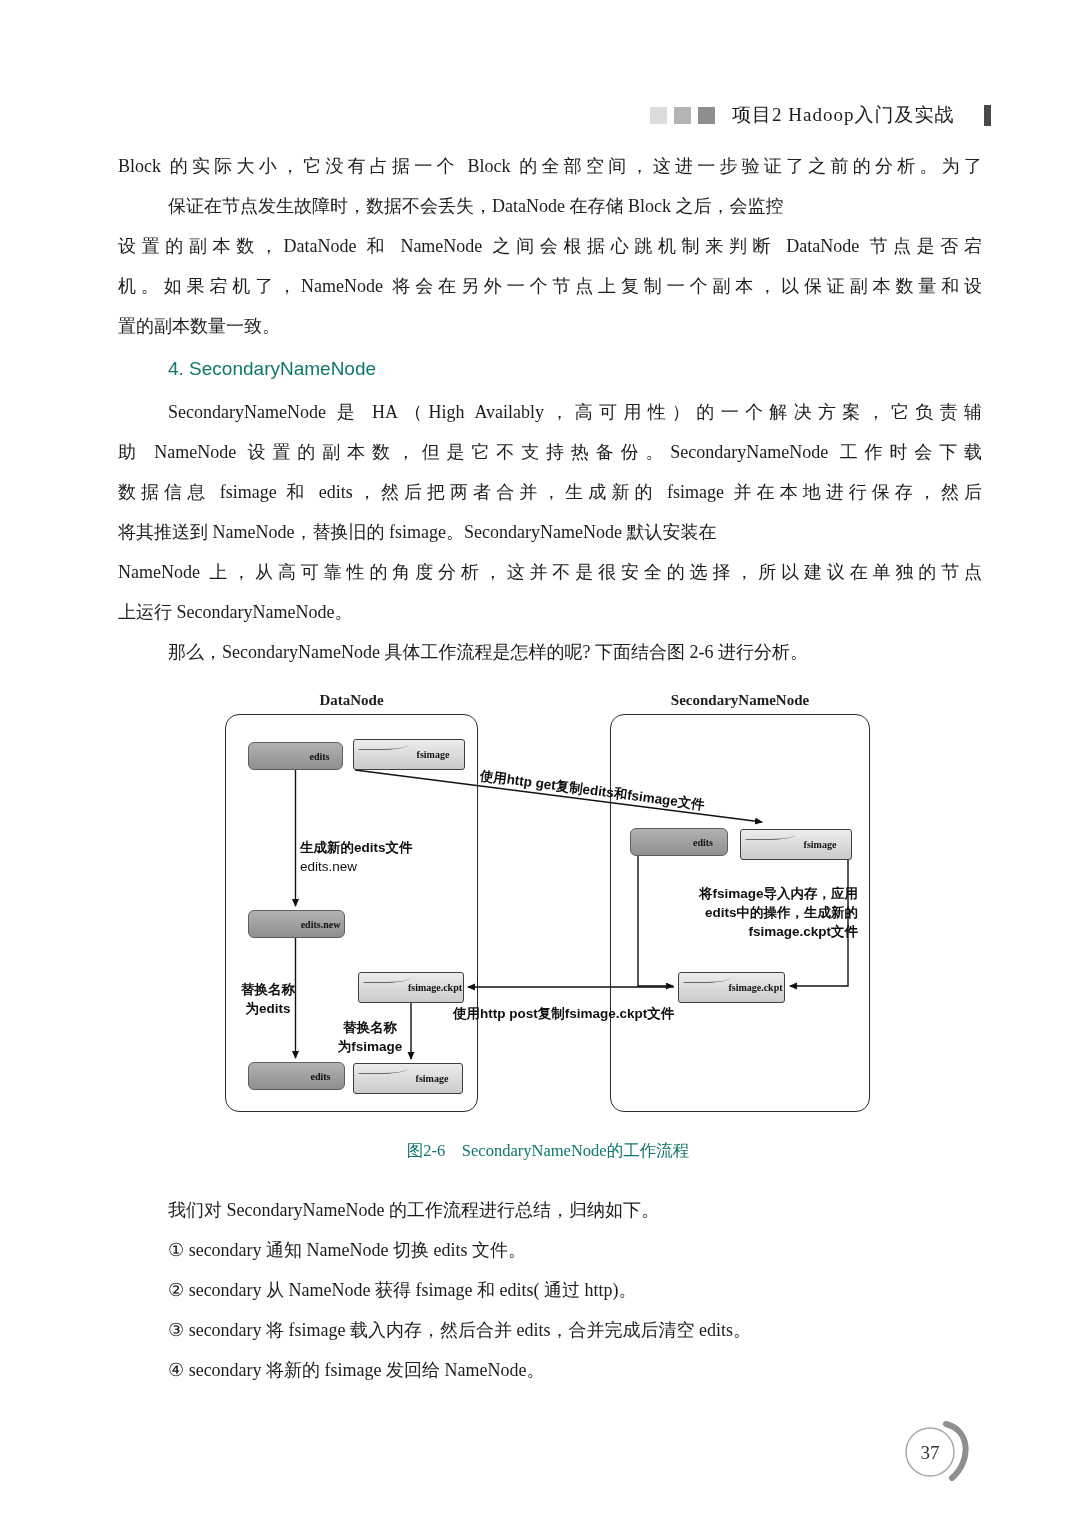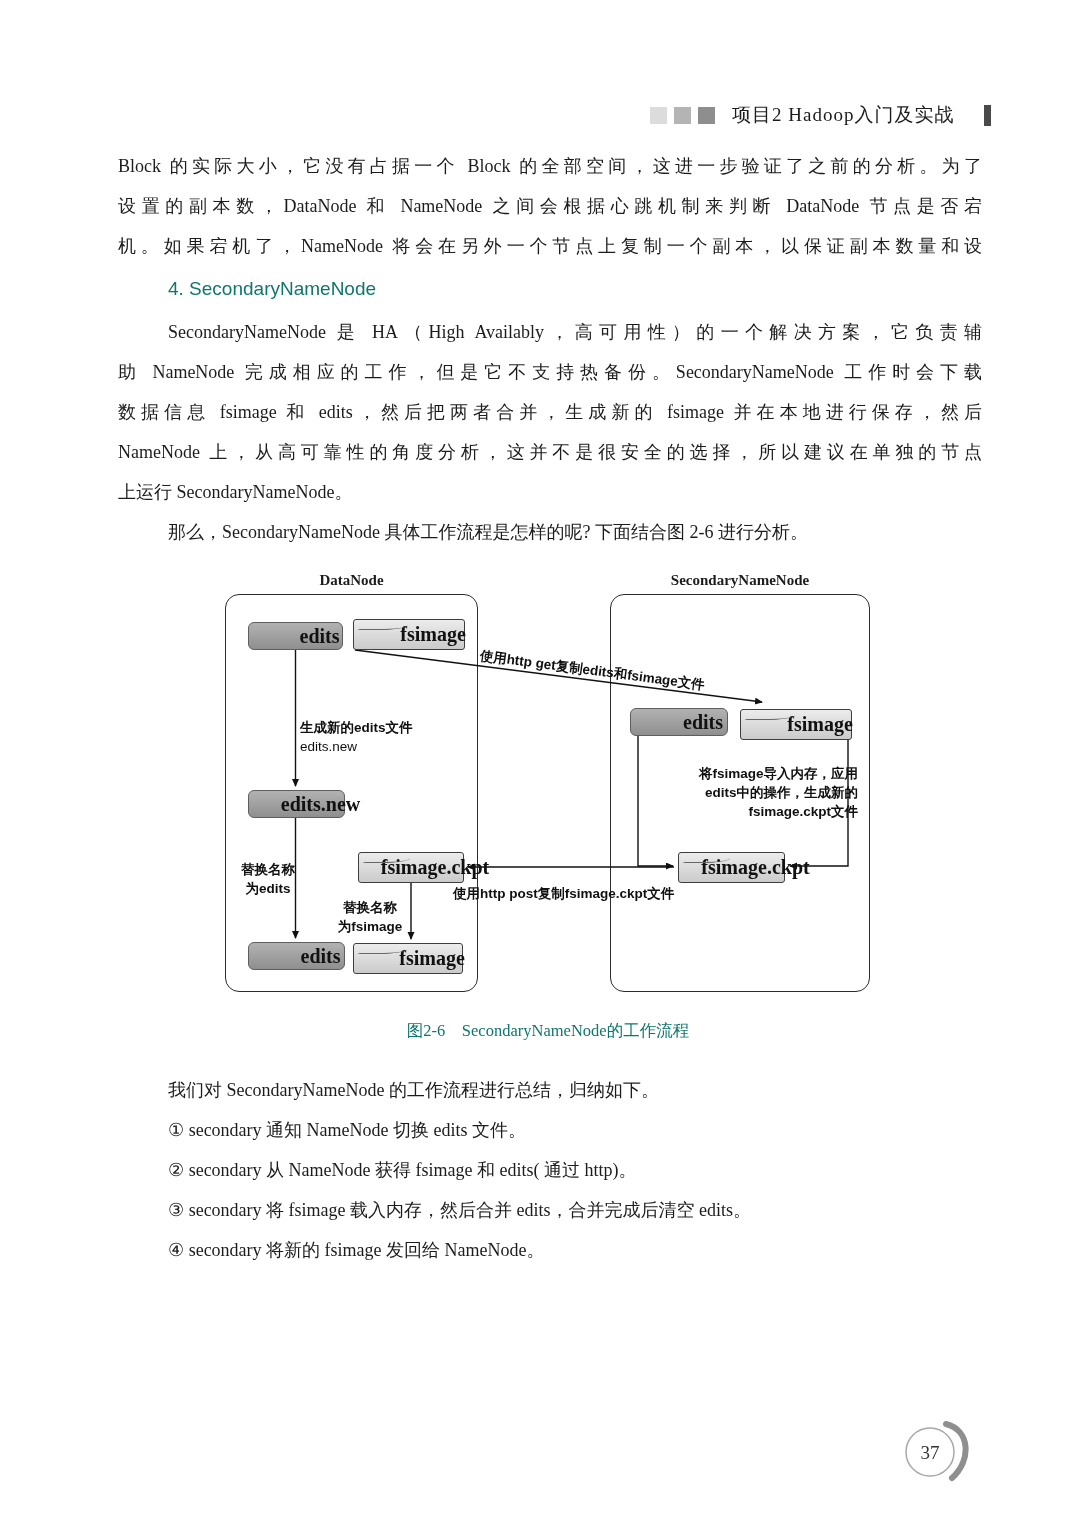--- a/index.html
+++ b/index.html
@@ -43,21 +43,21 @@
   .big-box { position:absolute; top:22px; height:398px; border:1.6px solid #2b2b2b;
              border-radius:14px; background:#ffffff; }
   .big-box-left { left:7px; width:253px; }
   .big-box-right { left:392px; width:260px; }
 
   .arrows { position:absolute; left:0; top:0; pointer-events:none; }
   .ar { stroke:#111; stroke-width:1.4; fill:none; marker-end:url(#ah); }
 
   .gnode, .scroll {
     position:absolute; display:flex; align-items:center; justify-content:center;
-    font-family:"Liberation Serif","DejaVu Serif",serif; font-weight:bold; font-size:20px;
+    font-family:"Liberation Serif","DejaVu Serif",serif; font-weight:bold; font-size:10px;
     color:#111;
     padding-left:48px;
   }
   .gnode { background:linear-gradient(#b2b2b2,#8f8f8f); border:1px solid #5e5e5e; border-radius:6px; }
   .scroll { background:linear-gradient(#ececec,#cbcbcb); border:1.3px solid #3e3e3e; border-radius:3px; }
   .scroll::before {
     content:""; position:absolute; left:4px; top:2px; width:45%; height:7px;
     border-bottom:1.2px solid #666; border-radius:0 0 60% 10%;
   }
 
@@ -96,31 +96,34 @@
     <span class="hsq hsq3"></span>
     <span class="htitle">项目2 Hadoop入门及实战</span>
     <span class="hbar"></span>
   </div>
 
   <div class="body-text">
 
     <div>
 
     <div class="line j">Block 的实际大小，它没有占据一个 Block 的全部空间，这进一步验证了之前的分析。为了</div>
+        <div class="line ind">保证在节点发生故障时，数据不会丢失，DataNode 在存储 Block 之后，会监控</div>
         <div class="line j">设置的副本数，DataNode 和 NameNode 之间会根据心跳机制来判断 DataNode 节点是否宕</div>
         <div class="line j">机。如果宕机了，NameNode 将会在另外一个节点上复制一个副本，以保证副本数量和设</div>
+        <div class="line">置的副本数量一致。</div>
       </div>
 
     <div class="heading">4. SecondaryNameNode</div>
 
     <div>
 
     <div class="line ind j">SecondaryNameNode 是 HA（High Availably，高可用性）的一个解决方案，它负责辅</div>
-        <div class="line j">助 NameNode 完成相应的工作，但是它不支持热备份。SecondaryNameNode 工作时会下载</div>
+        <div class="line j">助 NameNode 设置的副本数，但是它不支持热备份。SecondaryNameNode 工作时会下载</div>
         <div class="line j">数据信息 fsimage 和 edits，然后把两者合并，生成新的 fsimage 并在本地进行保存，然后</div>
+        <div class="line">将其推送到 NameNode，替换旧的 fsimage。SecondaryNameNode 默认安装在</div>
         <div class="line j">NameNode 上，从高可靠性的角度分析，这并不是很安全的选择，所以建议在单独的节点</div>
         <div class="line">上运行 SecondaryNameNode。</div>
       </div>
 
     <div>
 
     <div class="line ind">那么，SecondaryNameNode 具体工作流程是怎样的呢? 下面结合图 2-6 进行分析。</div>
       </div>
 
     <div class="figure-wrap">

